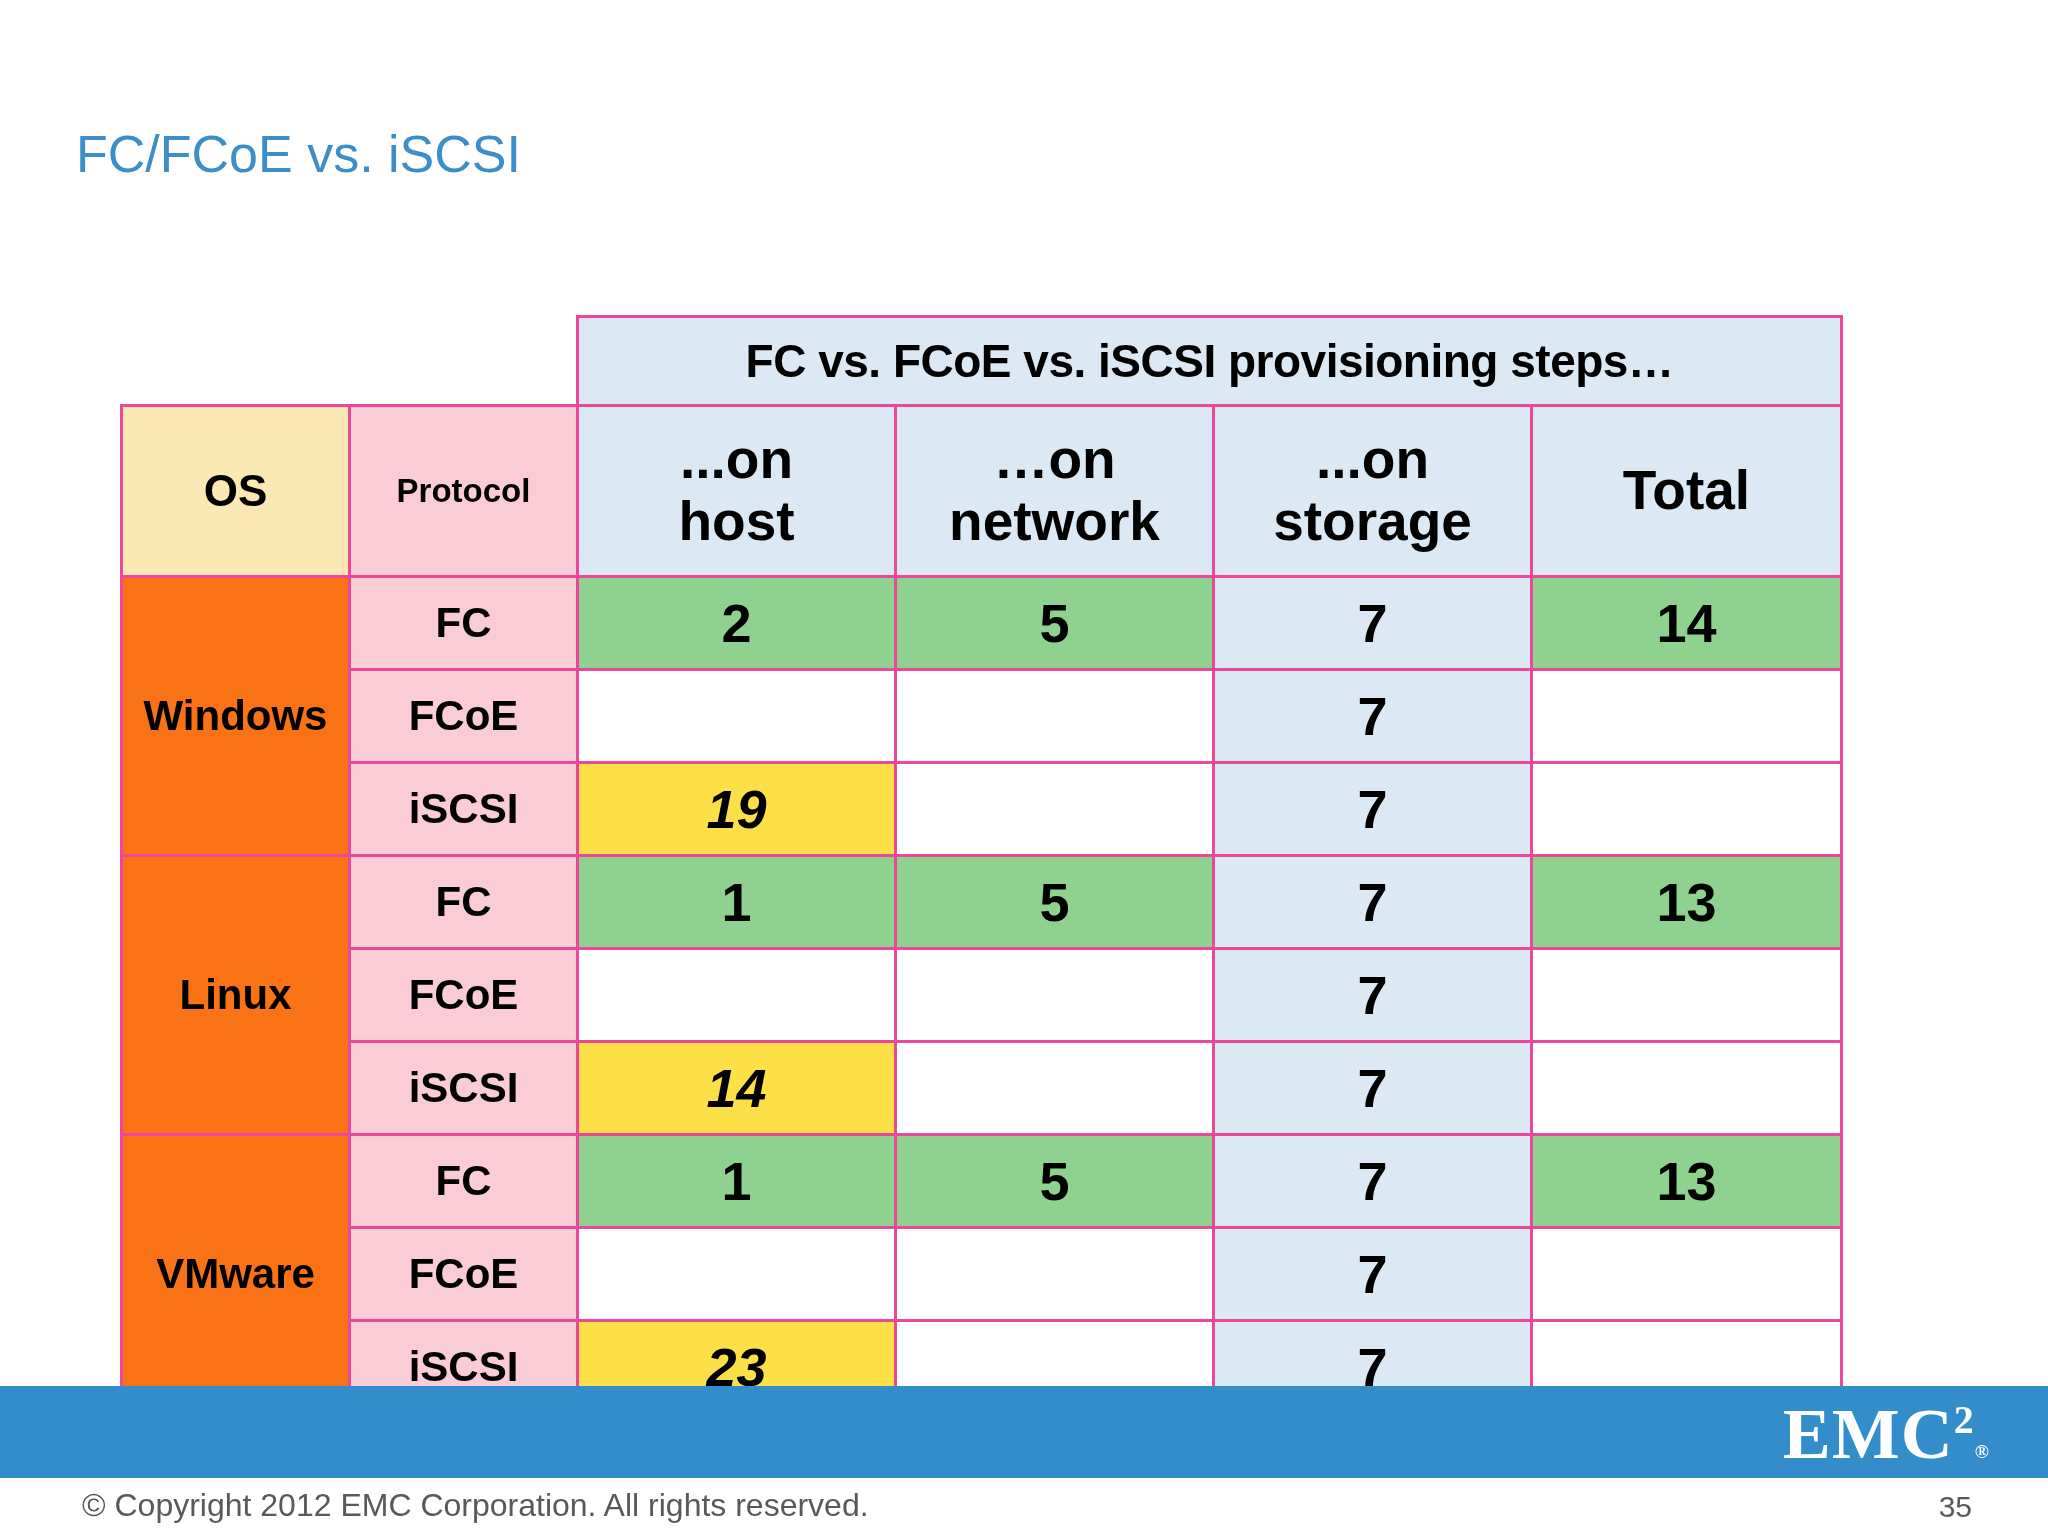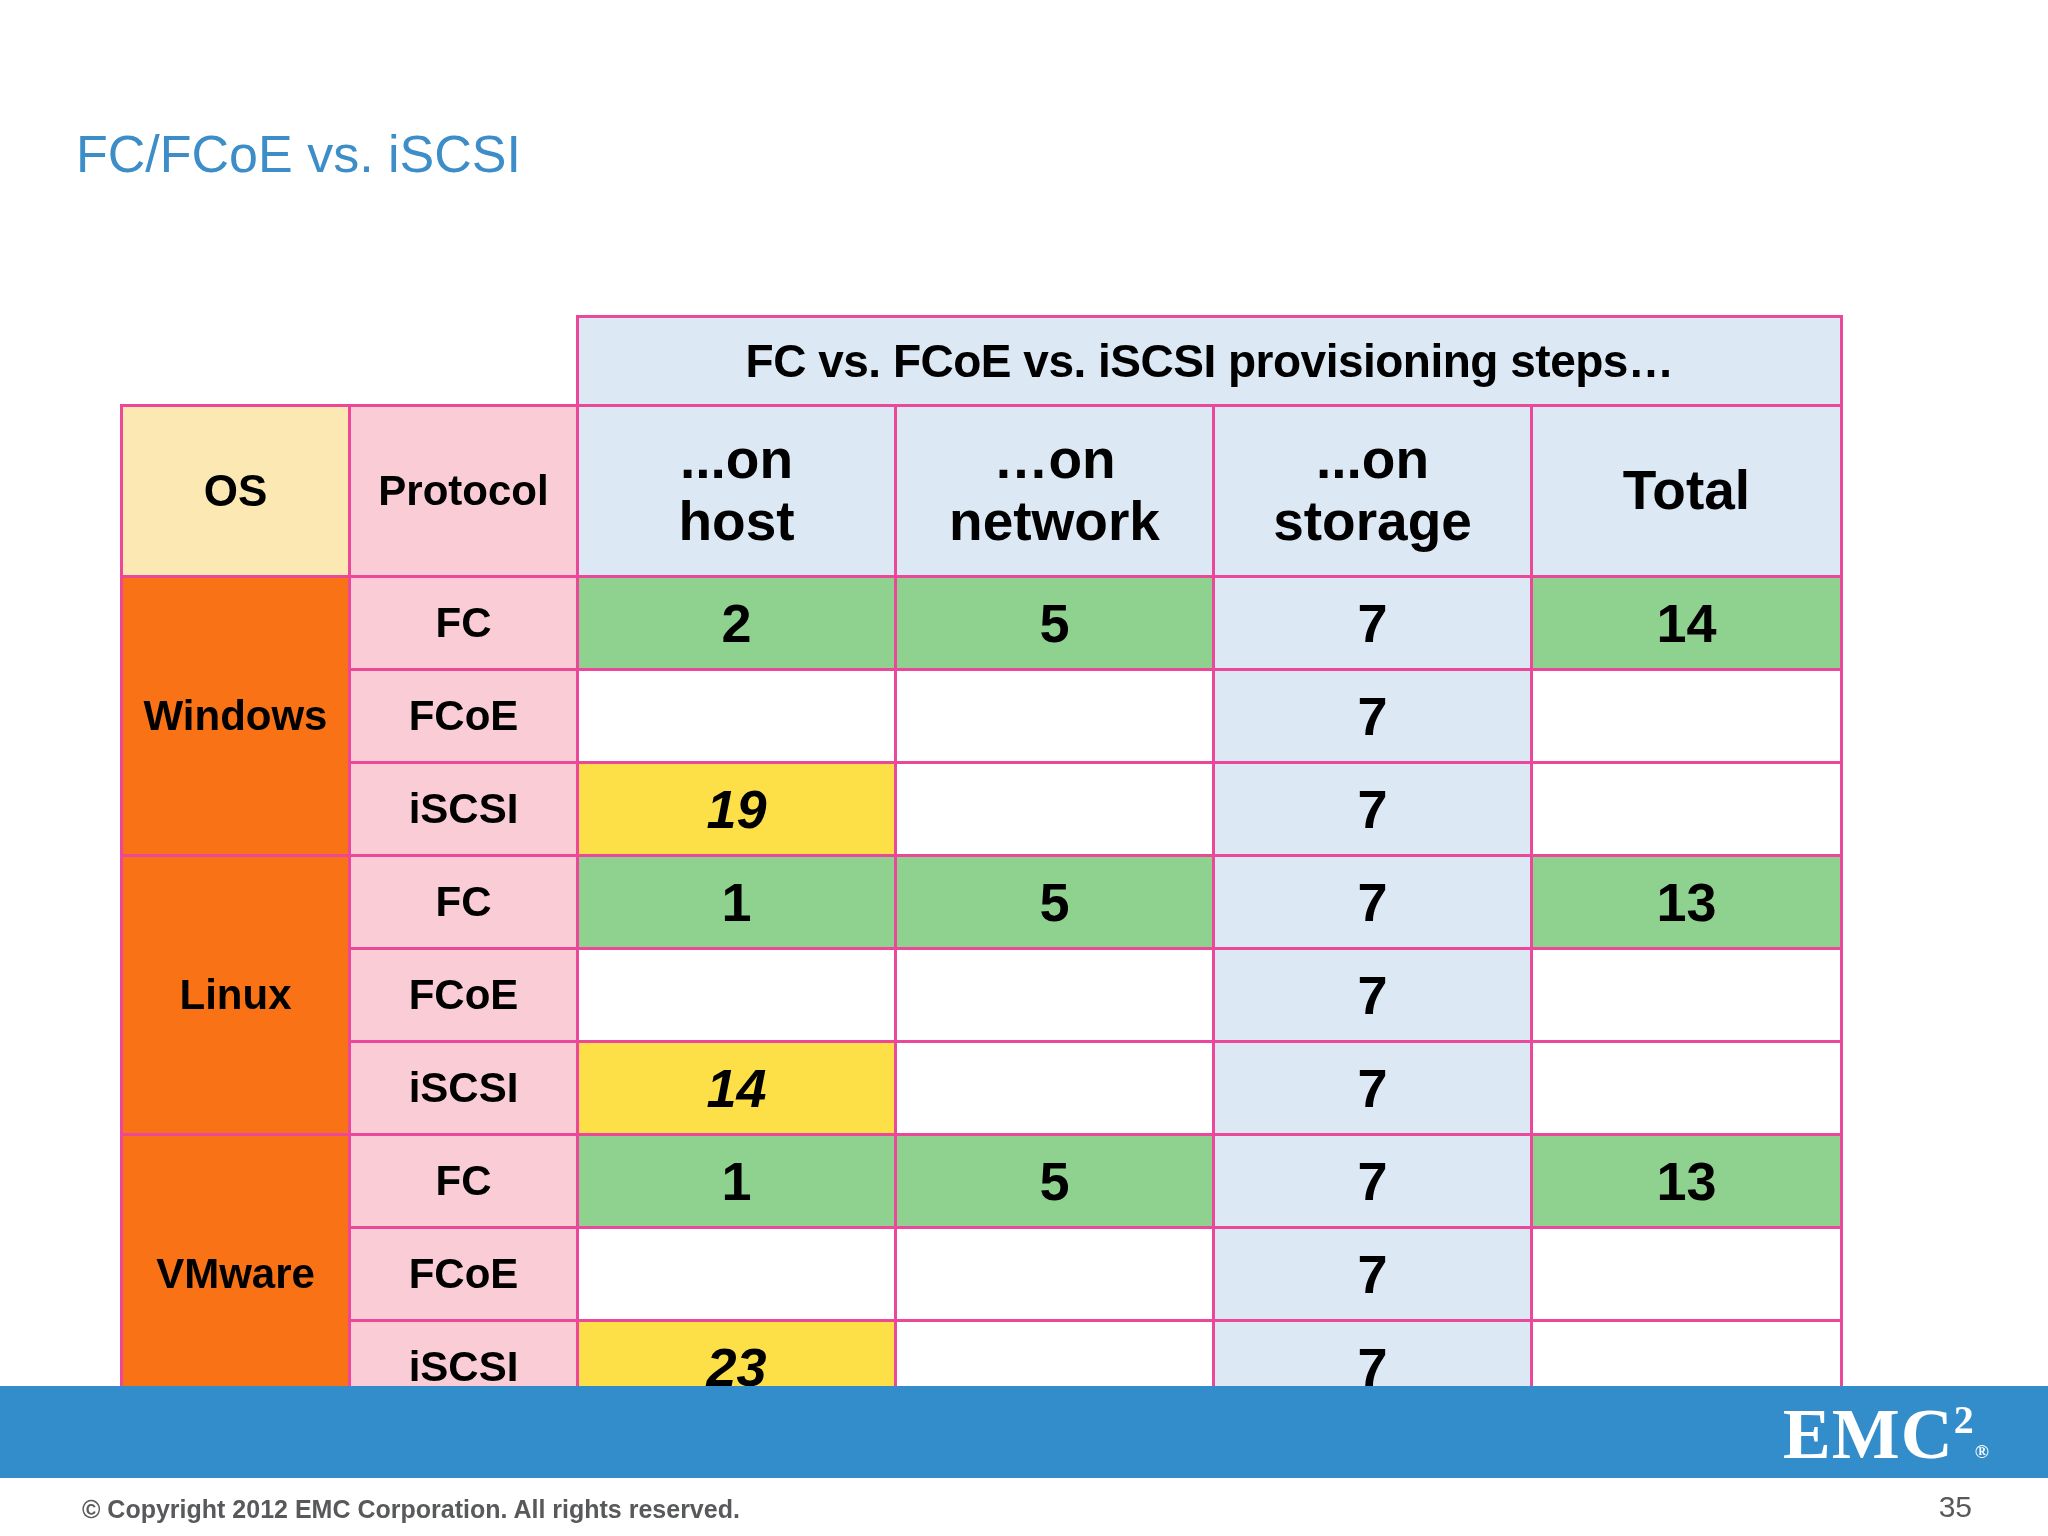--- a/index.html
+++ b/index.html
@@ -76,21 +76,21 @@
     font-size: 55px;
     height: 168px;
     line-height: 1.12;
   }
   .hdr-os {
     background: #FCE8B2;
     font-size: 44px;
   }
   .hdr-proto {
     background: #F9CCD6;
-    font-size: 42px;
+    font-size: 33px;
   }
 
   
   .os-cell {
     background: #f97316;
     font-size: 42px;
     font-weight: 400;
   }
   .proto-cell {
     background: #F9CCD6;
@@ -136,24 +136,23 @@
     line-height: 0;
   }
   .emc-logo .reg {
     font-size: 19px;
     vertical-align: baseline;
   }
   .copyright {
     position: absolute;
     left: 82px;
     bottom: 12px;
-    font-size: 25px;
+    font-size: 32px;
     color: #58595B;
     font-family: "Liberation Sans", sans-serif;
-    font-weight: bold;
   }
   .page-number {
     position: absolute;
     right: 76px;
     bottom: 12px;
     font-size: 30px;
     color: #58595B;
     font-family: "Liberation Sans", sans-serif;
   }
 </style>

